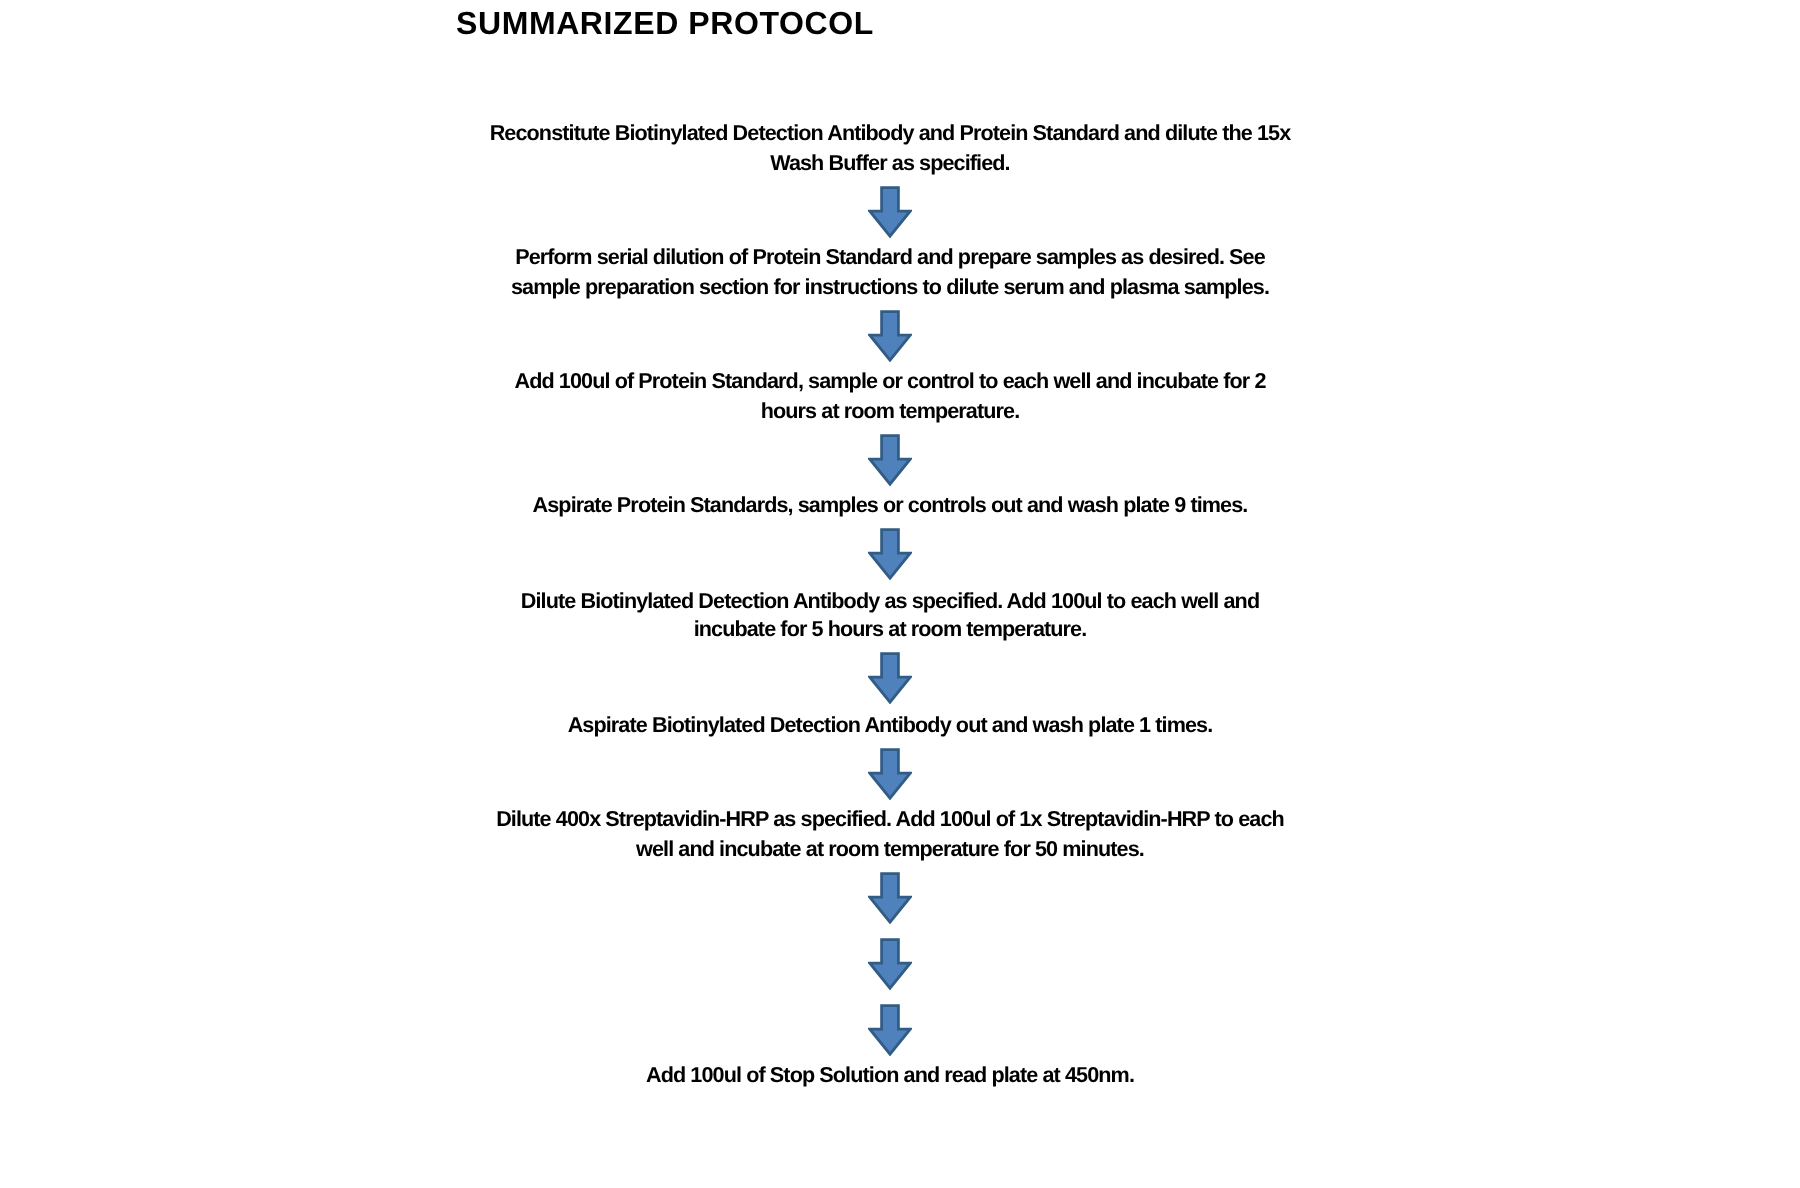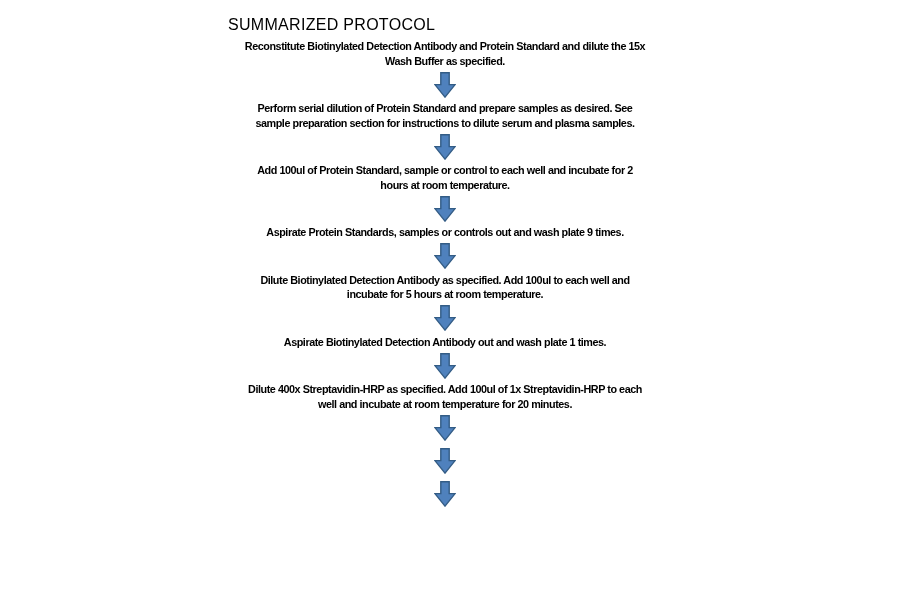--- a/index.html
+++ b/index.html
@@ -7,38 +7,38 @@
     position: relative;
     width: 900px;
     height: 594px;
     background: #ffffff;
     font-family: "Liberation Sans", sans-serif;
     overflow: hidden;
   }
   .title {
     position: absolute;
     left: 228px;
-    top: 16px;
+    top: 4px;
     margin: 0;
     font-size: 16px;
-    font-weight: normal;
+    font-weight: bold;
     color: #000000;
     letter-spacing: 0.3px;
     white-space: pre;
   }
   .flow {
     position: absolute;
     left: 185px;
     top: 0;
     width: 520px;
     display: flex;
     flex-direction: column;
     align-items: center;
   }
-  .flow > .step:first-child { margin-top: 39px; }
+  .flow > .step:first-child { margin-top: 60px; }
   .step {
     font-size: 10.8px;
     font-weight: bold;
     line-height: 14.5px;
     color: #000000;
     letter-spacing: -0.45px;
     text-align: center;
     white-space: pre;
   }
   .arrow {
@@ -79,24 +79,25 @@
     <div class="step">Dilute Biotinylated Detection Antibody as specified. Add 100ul to each well and
 incubate for 5 hours at room temperature.</div>
     <svg class="arrow" width="22" height="26" viewBox="0 0 22 26">
         <path d="M6.8 0.8 L15.2 0.8 L15.2 12.6 L21.1 12.6 L11 25.1 L0.9 12.6 L6.8 12.6 Z" fill="#4f81bd"></path>
       </svg>
     <div class="step">Aspirate Biotinylated Detection Antibody out and wash plate 1 times.</div>
     <svg class="arrow" width="22" height="26" viewBox="0 0 22 26">
         <path d="M6.8 0.8 L15.2 0.8 L15.2 12.6 L21.1 12.6 L11 25.1 L0.9 12.6 L6.8 12.6 Z" fill="#4f81bd"></path>
       </svg>
     <div class="step">Dilute 400x Streptavidin-HRP as specified. Add 100ul of 1x Streptavidin-HRP to each
-well and incubate at room temperature for 20 minutes.</div>
+well and incubate at room temperature for 50 minutes.</div>
     <svg class="arrow" width="22" height="26" viewBox="0 0 22 26">
         <path d="M6.8 0.8 L15.2 0.8 L15.2 12.6 L21.1 12.6 L11 25.1 L0.9 12.6 L6.8 12.6 Z" fill="#4f81bd"></path>
       </svg>
     <svg class="arrow" width="22" height="26" viewBox="0 0 22 26">
         <path d="M6.8 0.8 L15.2 0.8 L15.2 12.6 L21.1 12.6 L11 25.1 L0.9 12.6 L6.8 12.6 Z" fill="#4f81bd"></path>
       </svg>
     <svg class="arrow" width="22" height="26" viewBox="0 0 22 26">
         <path d="M6.8 0.8 L15.2 0.8 L15.2 12.6 L21.1 12.6 L11 25.1 L0.9 12.6 L6.8 12.6 Z" fill="#4f81bd"></path>
       </svg>
+    <div class="step">Add 100ul of Stop Solution and read plate at 450nm.</div>
   </div>
 </div>
 
 </body></html>

